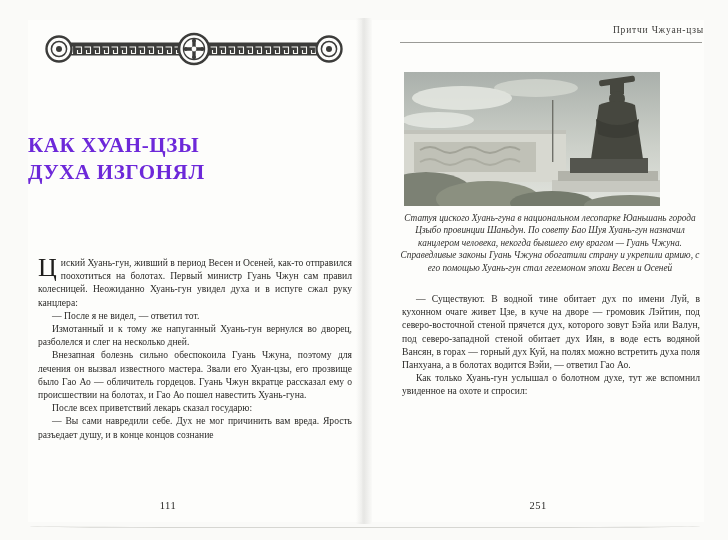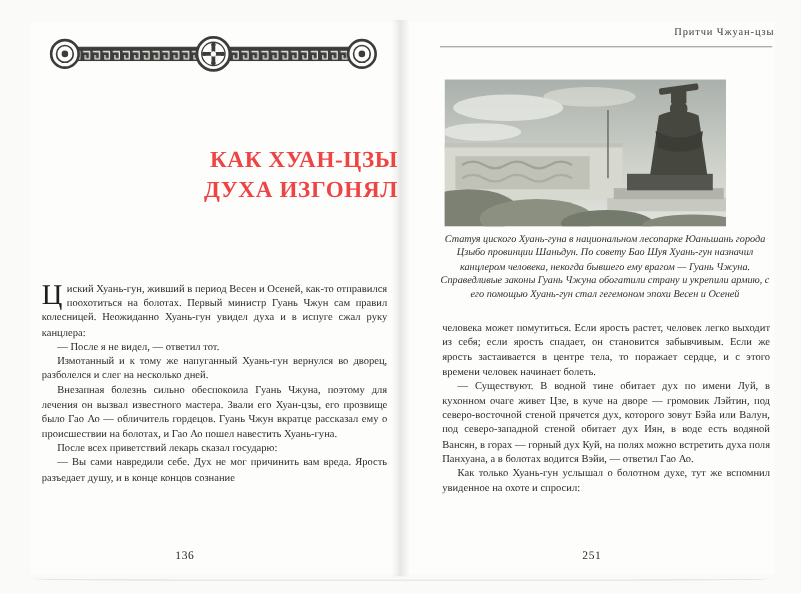--- a/index.html
+++ b/index.html
@@ -19,22 +19,22 @@
     background:linear-gradient(to right,rgba(0,0,0,0),rgba(90,90,85,0.12) 50%,rgba(0,0,0,0));
   }
   .book-bottom-edge{
     position:absolute;left:30px;top:524px;width:670px;height:3px;
     border-bottom:1px solid #d6d6d2;border-radius:50%/100%;
   }
   
   .ornament{position:absolute;left:10px;top:12px;width:312px;height:34px;}
   .chapter-title{
     position:absolute;left:0;top:112px;width:100%;
-    text-align:right;font-weight:bold;font-size:21px;line-height:27px;
-    letter-spacing:0.6px;color:#ef4444;
+    text-align:left;font-weight:bold;font-size:21px;line-height:27px;
+    letter-spacing:0.6px;color:#6d28d9;
   }
   .body-col-left{
     position:absolute;left:10px;top:236px;width:314px;
     font-size:9.6px;line-height:13.2px;text-align:justify;
   }
   .body-col-right{
     position:absolute;left:30px;top:272px;width:298px;
     font-size:9.6px;line-height:13.2px;text-align:justify;
   }
   .para{margin:0;text-indent:14px;}
@@ -115,21 +115,21 @@
       <p class="para first">
         <span class="dropcap">Ц</span><span>иский Хуань-гун, живший в период Весен и Осеней, как-то отправился поохотиться на болотах. Первый министр Гуань Чжун сам правил колесницей. Неожиданно Хуань-гун увидел духа и в испуге сжал руку канцлера:</span>
       </p>
       <p class="para">— После я не видел, — ответил тот.</p>
       <p class="para">Измотанный и к тому же напуганный Хуань-гун вернулся во дворец, разболелся и слег на несколько дней.</p>
       <p class="para">Внезапная болезнь сильно обеспокоила Гуань Чжуна, поэтому для лечения он вызвал известного мастера. Звали его Хуан-цзы, его прозвище было Гао Ао — обличитель гордецов. Гуань Чжун вкратце рассказал ему о происшествии на болотах, и Гао Ао пошел навестить Хуань-гуна.</p>
       <p class="para">После всех приветствий лекарь сказал государю:</p>
       <p class="para">— Вы сами навредили себе. Дух не мог причинить вам вреда. Ярость разъедает душу, и в конце концов сознание</p>
     </div>
 
-    <div class="pagenum pagenum-left">136</div>
+    <div class="pagenum pagenum-left">111</div>
   </div>
 
   <div class="page page-right">
 
     <div class="running-header">Притчи Чжуан-цзы</div>
     <div class="header-rule"></div>
 
     <div class="photo">
       <svg viewBox="0 0 256 134" preserveAspectRatio="none" aria-hidden="true">
         <defs>
@@ -166,21 +166,20 @@
         <ellipse cx="22" cy="120" rx="46" ry="20" fill="#7c8174"></ellipse>
         <ellipse cx="84" cy="127" rx="52" ry="18" fill="#8b9080"></ellipse>
         <ellipse cx="148" cy="131" rx="42" ry="12" fill="#747a6c"></ellipse>
         <ellipse cx="226" cy="133" rx="46" ry="10" fill="#83887a"></ellipse>
       </svg>
     </div>
 
     <div class="photo-caption">Статуя циского Хуань-гуна в национальном лесопарке Юаньшань города Цзыбо провинции Шаньдун. По совету Бао Шуя Хуань-гун назначил канцлером человека, некогда бывшего ему врагом — Гуань Чжуна. Справедливые законы Гуань Чжуна обогатили страну и укрепили армию, с его помощью Хуань-гун стал гегемоном эпохи Весен и Осеней</div>
 
     <div class="body-col-right">
-      <p class="para first">человека может помутиться. Если ярость растет, человек легко выходит из себя; если ярость спадает, он становится забывчивым. Если же ярость застаивается в центре тела, то поражает сердце, и с этого времени человек начинает болеть.</p>
       <p class="para">— Существуют. В водной тине обитает дух по имени Луй, в кухонном очаге живет Цзе, в куче на дворе — громовик Лэйтин, под северо-восточной стеной прячется дух, которого зовут Бэйа или Валун, под северо-западной стеной обитает дух Иян, в воде есть водяной Вансян, в горах — горный дух Куй, на полях можно встретить духа поля Панхуана, а в болотах водится Вэйи, — ответил Гао Ао.</p>
       <p class="para">Как только Хуань-гун услышал о болотном духе, тут же вспомнил увиденное на охоте и спросил:</p>
     </div>
 
     <div class="pagenum pagenum-right">251</div>
   </div>
 
   <div class="gutter"></div>
   <div class="book-bottom-edge"></div>
 </div>

